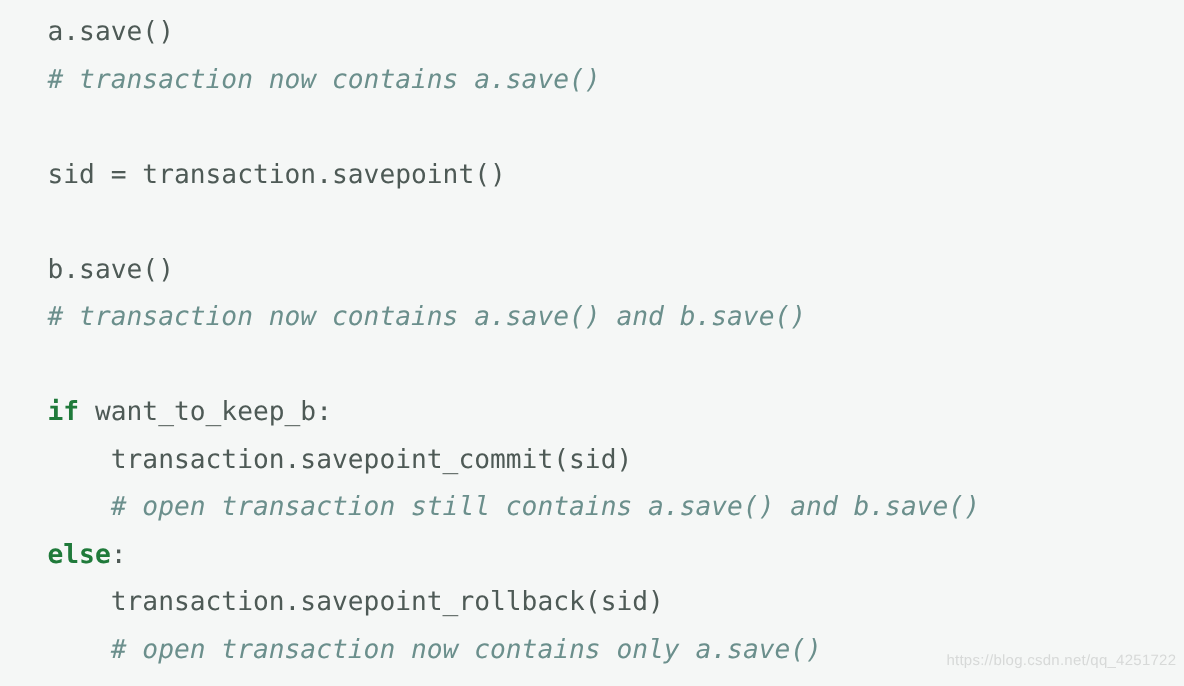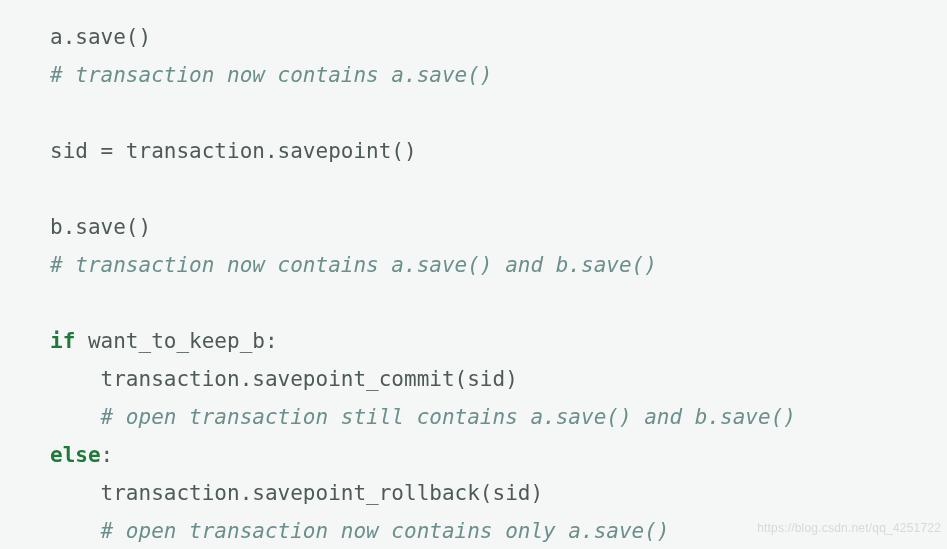--- a/index.html
+++ b/index.html
@@ -10,21 +10,21 @@
     overflow: hidden;
   }
   body {
     background: #f5f7f6;
     font-family: "Menlo", "Consolas", "DejaVu Sans Mono", monospace;
     font-size: 21px;
     line-height: 38px;
     position: relative;
   }
   pre.code {
-    margin: 12px;
+    margin: 0;
     padding: 6px 0 0 38px;
     white-space: pre;
     color: #4e5a56;
   }
   .tok-default { color: #4e5a56; }
   .tok-comment { color: #6b8f8c; font-style: italic; }
   .tok-keyword { color: #1f7a3a; font-weight: bold; }
   .watermark {
     position: absolute;
     right: 6px;

